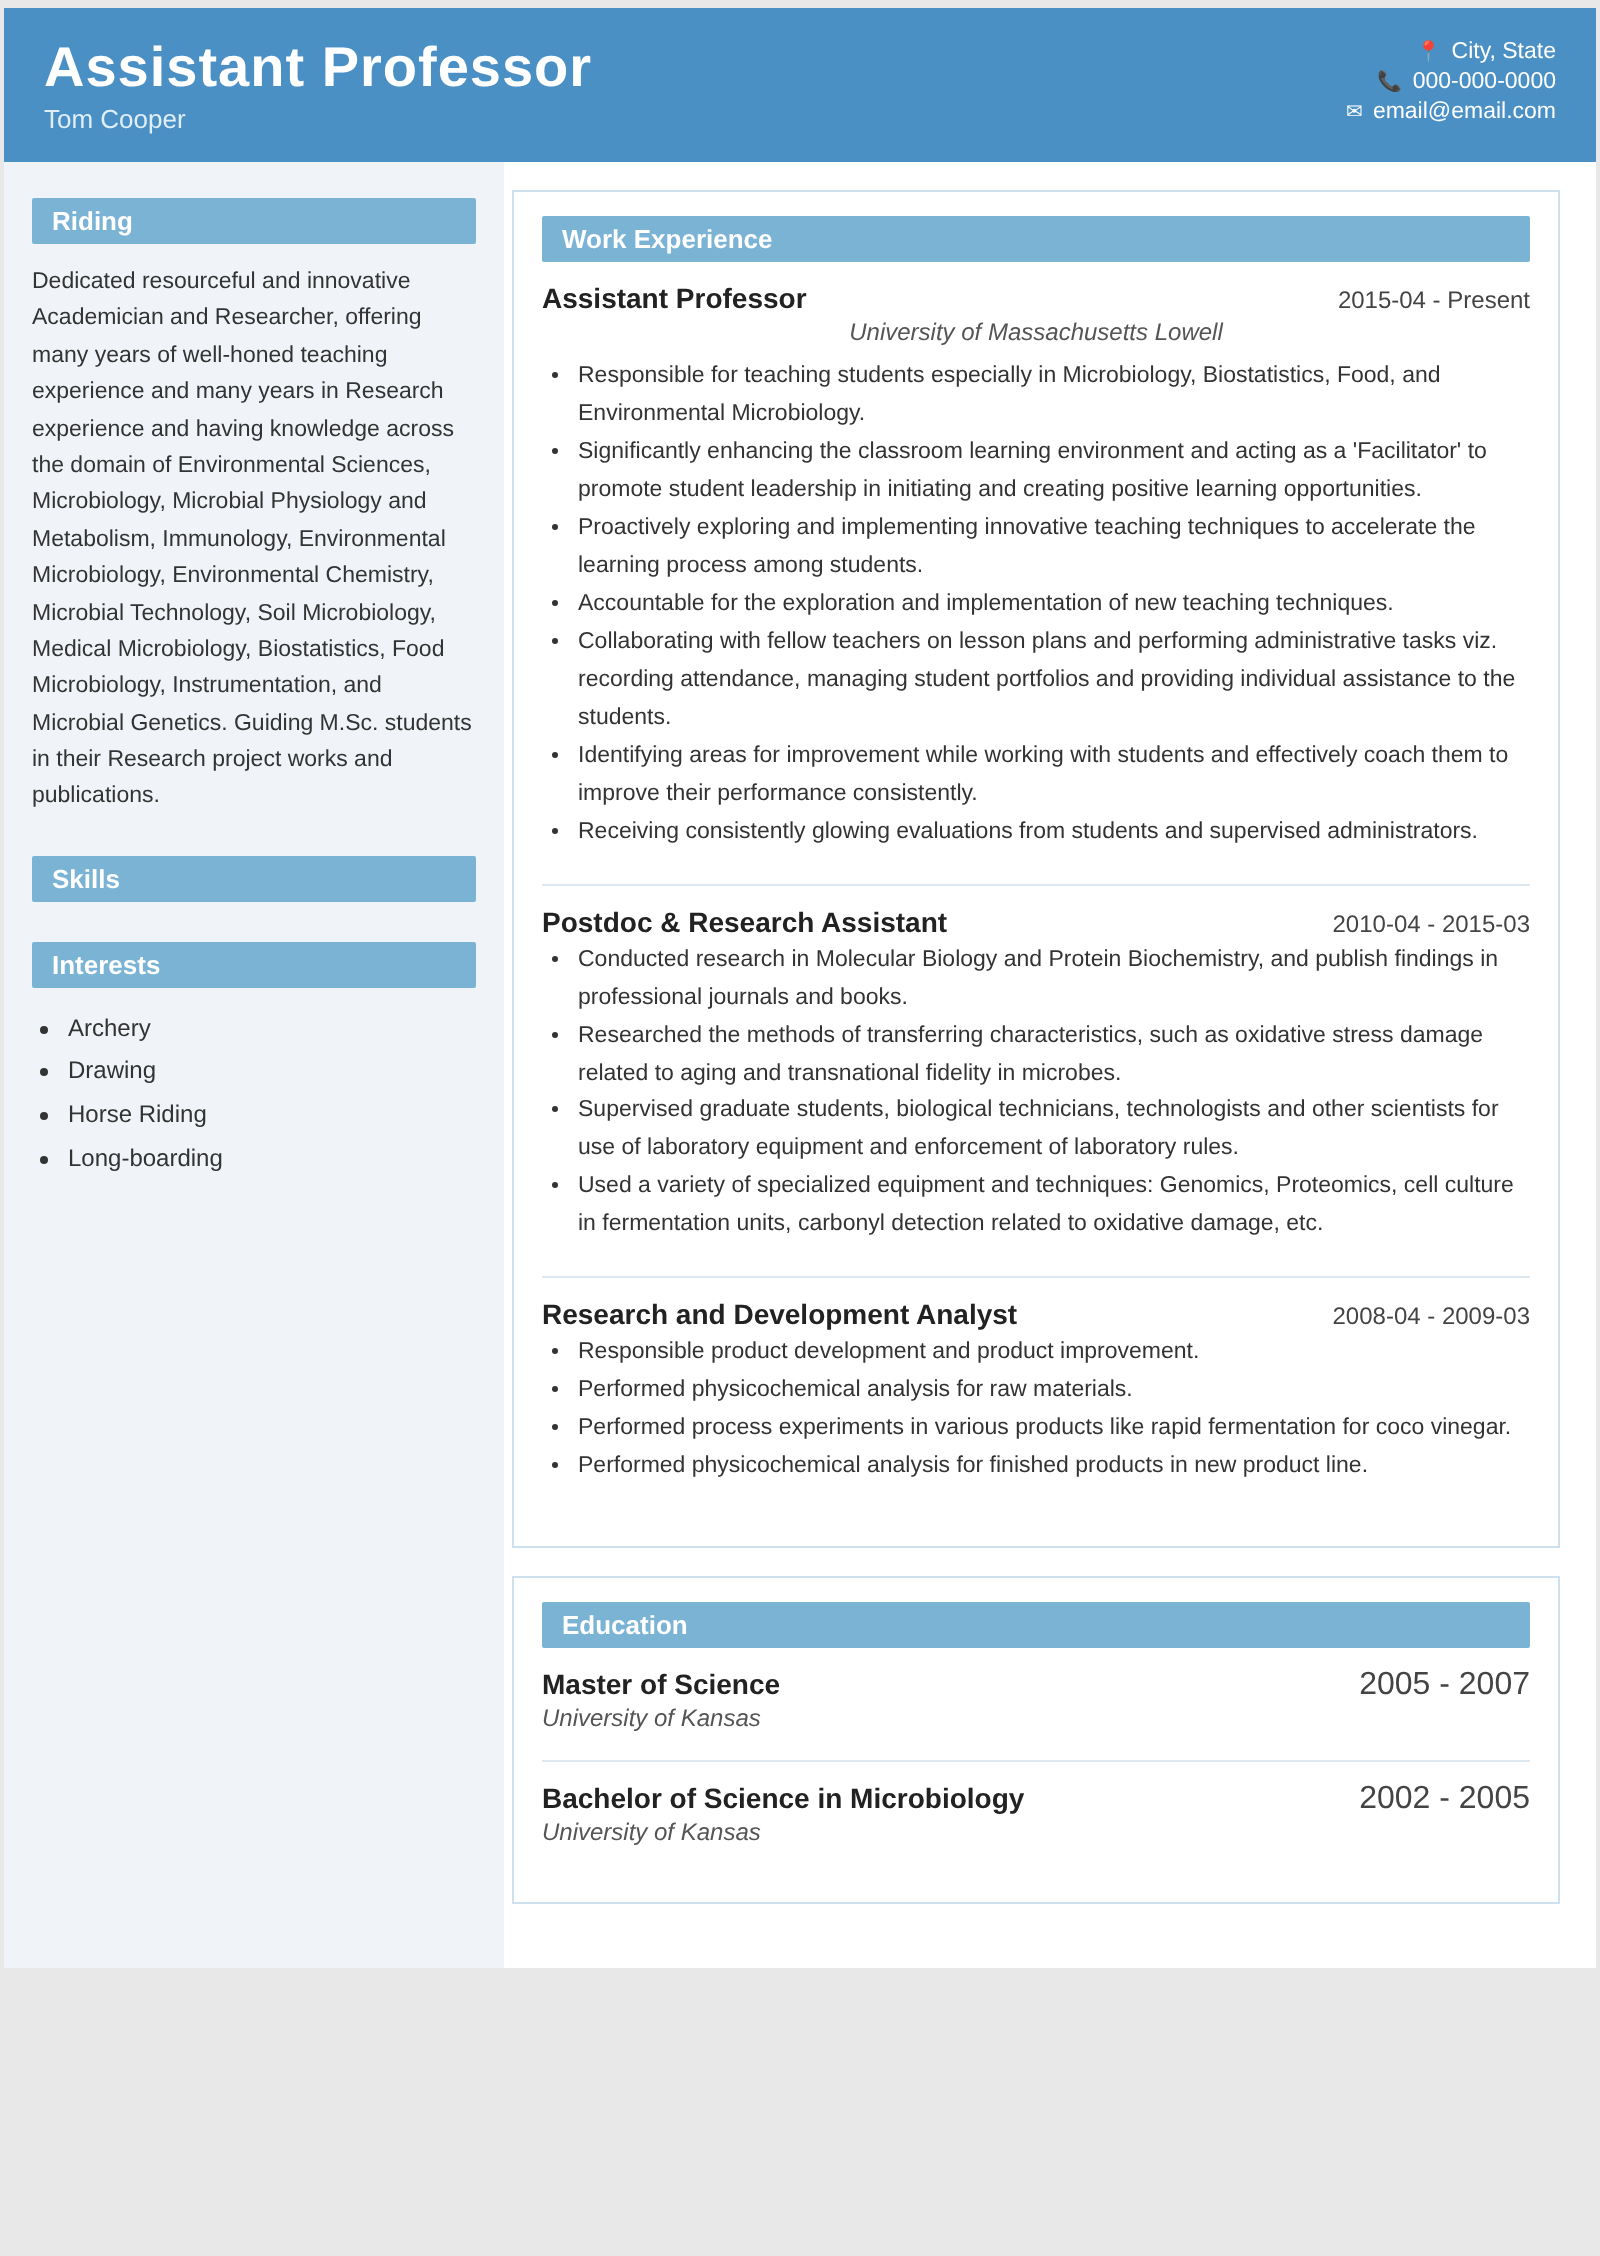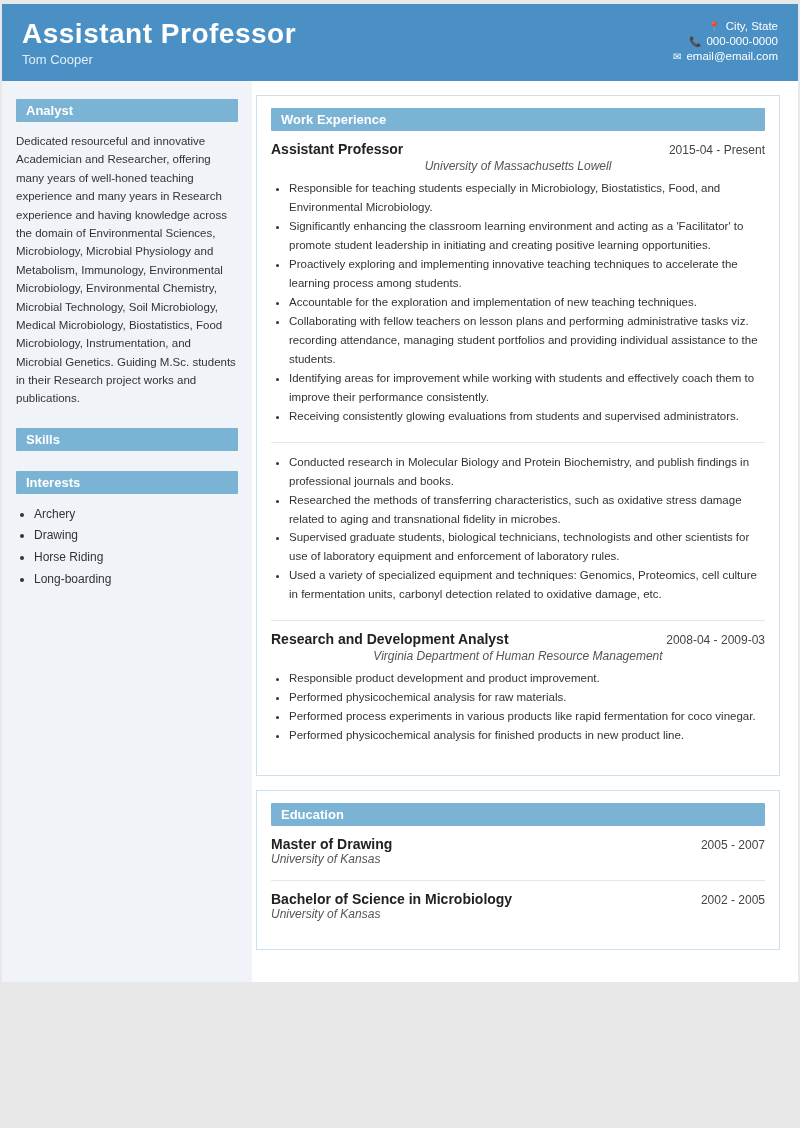--- a/index.html
+++ b/index.html
@@ -146,21 +146,21 @@
       display: flex;
       justify-content: space-between;
       align-items: baseline;
     }
     .edu-degree {
       font-size: 14px;
       font-weight: bold;
       color: #222;
     }
     .edu-dates {
-      font-size: 12px;
+      font-size: 16px;
       color: #444;
     }
     .edu-org {
       font-size: 12px;
       color: #555;
       font-style: italic;
     }
 
     .right-section-box {
       border: 1px solid #cde0f0;
@@ -199,21 +199,21 @@
         <span>email@email.com</span>
       </div>
     </div>
   </div>
 
   <div class="body">
 
     <div class="left-col">
 
       <div class="left-section">
-        <div class="section-header">Analyst</div>
+        <div class="section-header">Riding</div>
         <p>Dedicated resourceful and innovative Academician and Researcher, offering many years of well-honed teaching experience and many years in Research experience and having knowledge across the domain of  Environmental Sciences, Microbiology, Microbial Physiology and Metabolism, Immunology, Environmental Microbiology, Environmental Chemistry, Microbial Technology, Soil Microbiology, Medical Microbiology, Biostatistics, Food Microbiology, Instrumentation, and Microbial Genetics. Guiding M.Sc. students in their Research project works and publications.</p>
       </div>
 
       <div class="left-section">
         <div class="section-header">Skills</div>
       </div>
 
       <div class="left-section">
         <div class="section-header">Interests</div>
         <ul class="interest-list">
@@ -244,51 +244,54 @@
             <li>Accountable for the exploration and implementation of new teaching techniques.</li>
             <li>Collaborating with fellow teachers on lesson plans and performing administrative tasks viz. recording attendance, managing student portfolios and providing individual assistance to the students.</li>
             <li>Identifying areas for improvement while working with students and effectively coach them to improve their performance consistently.</li>
             <li>Receiving consistently glowing evaluations from students and supervised administrators.</li>
           </ul>
         </div>
 
         <div class="divider"></div>
 
         <div class="work-section">
+          <div class="work-header-row">
+            <span class="job-title">Postdoc &amp; Research Assistant</span>
+            <span class="job-dates">2010-04 - 2015-03</span>
+          </div>
           <ul class="job-bullets">
             <li>Conducted research in Molecular Biology and Protein Biochemistry, and publish findings in professional journals and books.</li>
             <li>Researched the methods of transferring characteristics, such as oxidative stress damage related to aging and transnational fidelity in microbes.</li>
             <li>Supervised graduate students, biological technicians, technologists and other scientists for use of laboratory equipment and enforcement of laboratory rules.</li>
             <li>Used a variety of specialized equipment and techniques: Genomics, Proteomics, cell culture in fermentation units, carbonyl detection related to oxidative damage, etc.</li>
           </ul>
         </div>
 
         <div class="divider"></div>
 
         <div class="work-section">
           <div class="work-header-row">
             <span class="job-title">Research and Development Analyst</span>
             <span class="job-dates">2008-04 - 2009-03</span>
           </div>
-          <div class="job-org">Virginia Department of Human Resource Management</div>
           <ul class="job-bullets">
             <li>Responsible product development  and product improvement.</li>
             <li>Performed physicochemical analysis for raw materials.</li>
             <li>Performed process experiments in various products like rapid fermentation for coco vinegar.</li>
             <li>Performed physicochemical analysis for finished products in new product line.</li>
           </ul>
         </div>
       </div>
 
       <div class="right-section-box">
         <div class="section-header">Education</div>
 
         <div class="edu-block">
           <div class="edu-header-row">
-            <span class="edu-degree">Master of Drawing</span>
+            <span class="edu-degree">Master of Science</span>
             <span class="edu-dates">2005 - 2007</span>
           </div>
           <div class="edu-org">University of Kansas</div>
         </div>
 
         <div class="divider"></div>
 
         <div class="edu-block">
           <div class="edu-header-row">
             <span class="edu-degree">Bachelor of Science in Microbiology</span>

